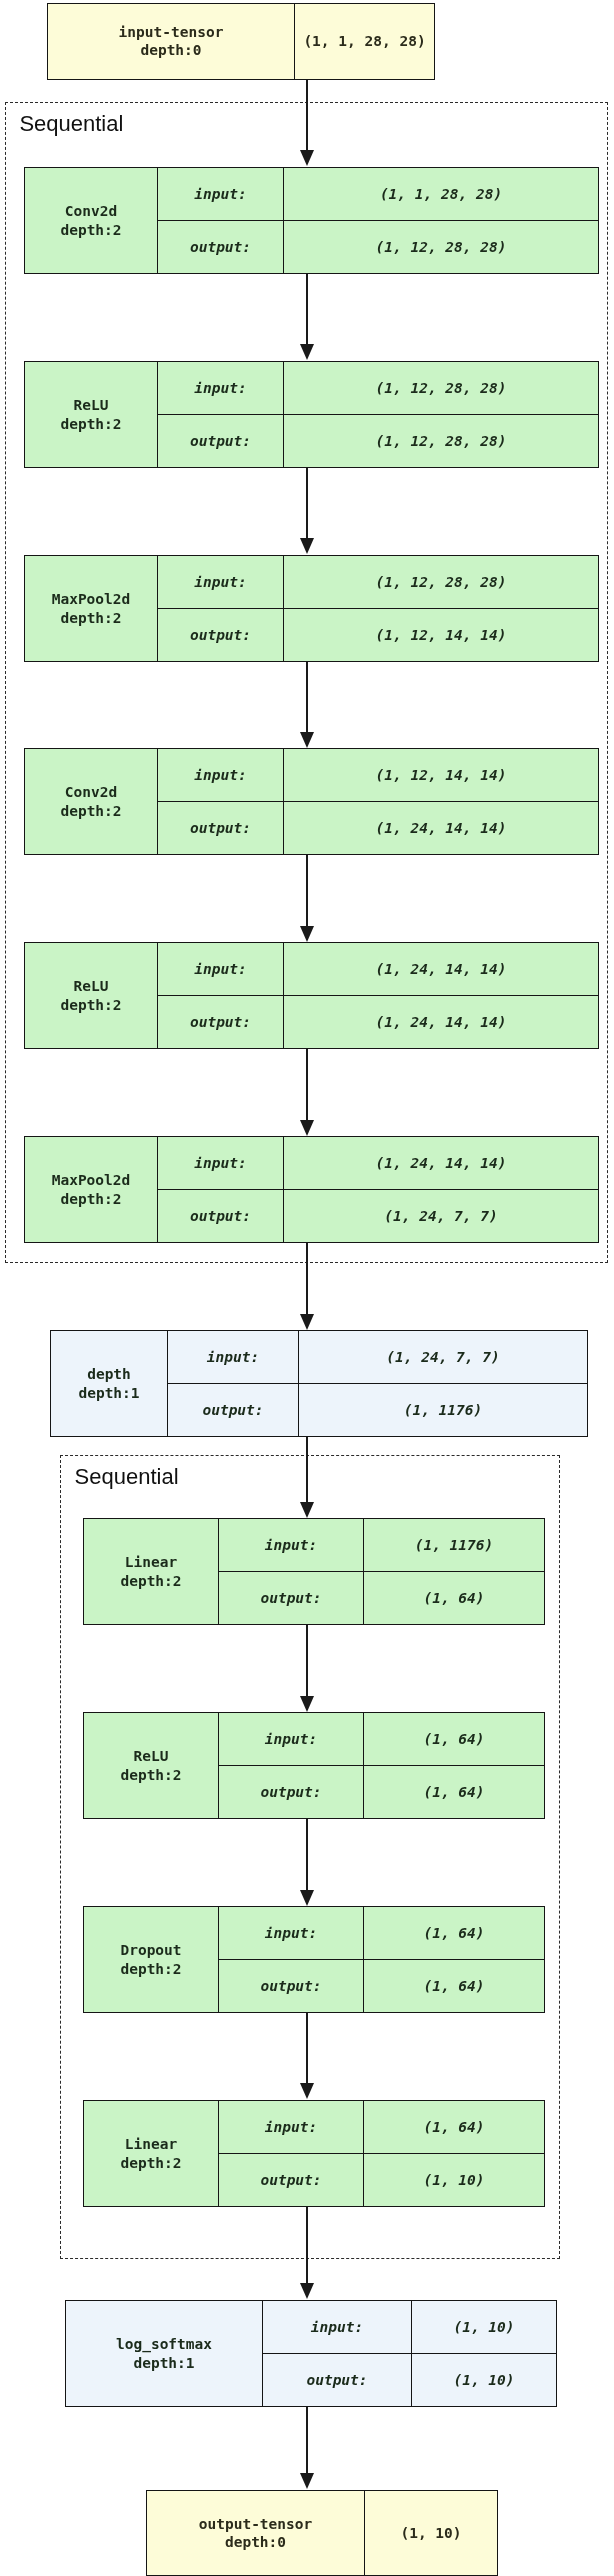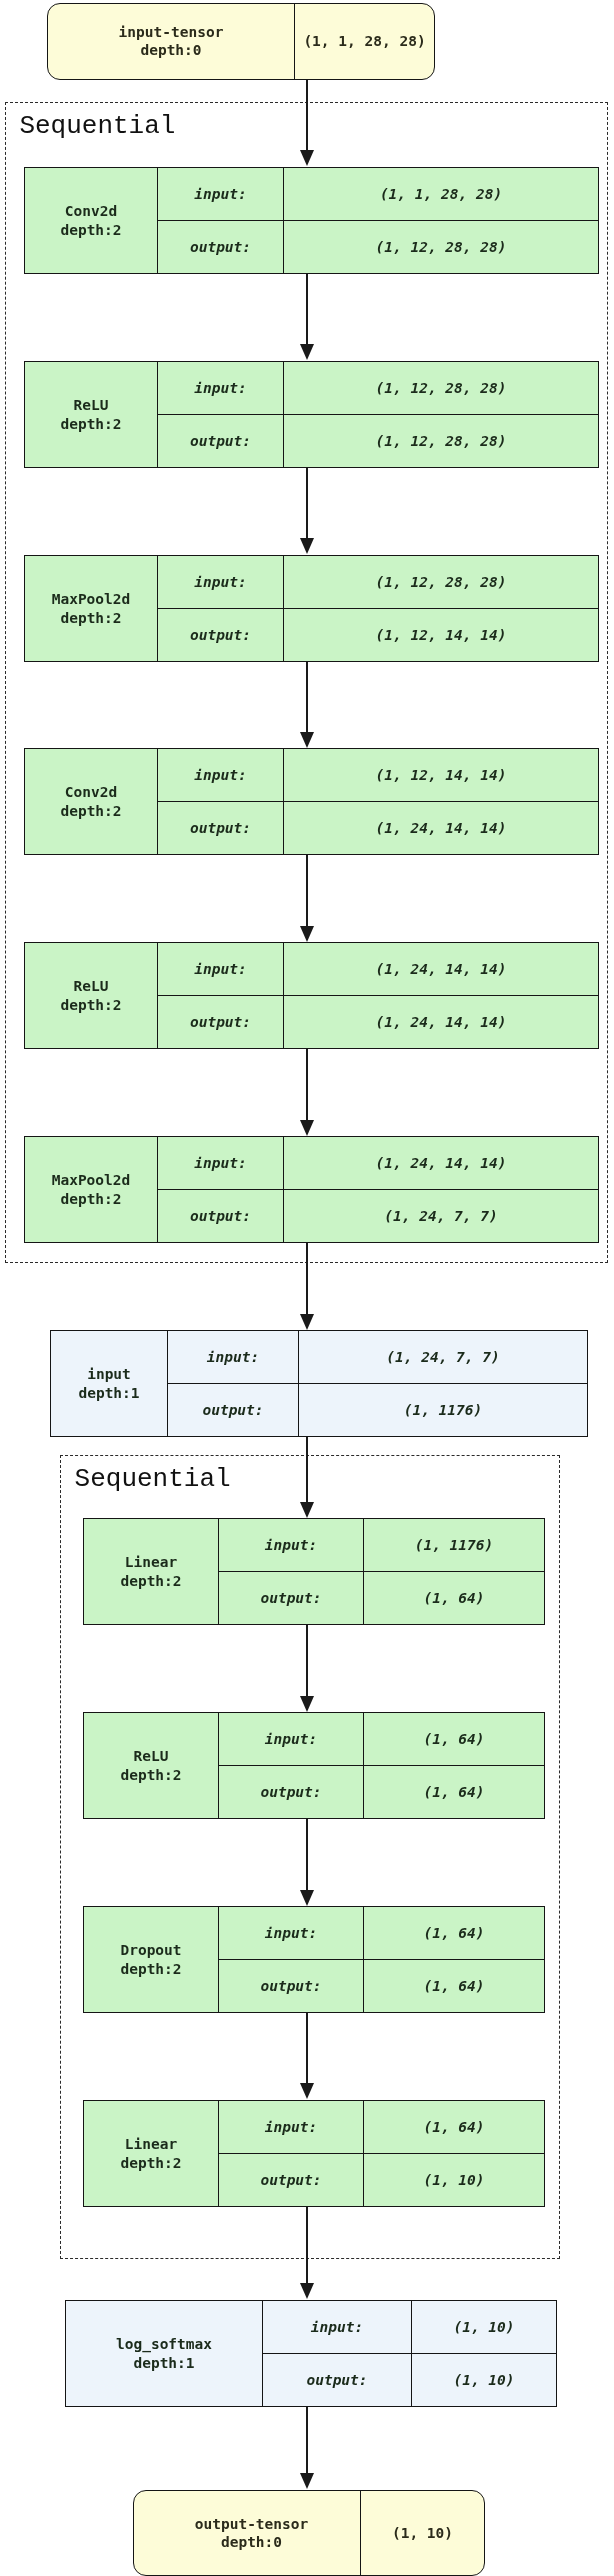--- a/index.html
+++ b/index.html
@@ -12,38 +12,38 @@
   }
   .container-box {
     position:absolute;
     border:1.9px dashed #2a2a2a;
     background:transparent;
     box-sizing:border-box;
   }
   .container-label {
     position:absolute;
     top:7.8px; left:13.6px;
-    font-family:Liberation Mono, monospace;
-    font-size:26px;
+    font-family:Liberation Sans, sans-serif;
+    font-size:22px;
     color:#111111;
     white-space:nowrap;
   }
   .node {
     position:absolute;
     box-sizing:border-box;
     border:1.9px solid #151515;
     display:grid;
     grid-template-columns:var(--c1) 1fr;
     color:#1b2b1b;
     font-weight:bold;
     font-size:14.5px;
   }
   .node.module   { background:var(--green); }
   .node.function { background:var(--blue);  }
-  .node.tensor   { background:var(--yellow); color:#2b2b1b;border-radius:13px; }
+  .node.tensor   { background:var(--yellow); color:#2b2b1b; }
   .name-cell {
     border-right:1.9px solid #151515;
     display:flex; flex-direction:column;
     align-items:center; justify-content:center;
     line-height:1.25;
     box-sizing:border-box;
   }
   .shape-cell {
     display:flex; align-items:center; justify-content:center;
     white-space:nowrap;
@@ -218,21 +218,21 @@
       </div>
       <div class="io-row">
         <div class="io-label">output:</div>
         <div class="io-shape">(1, 24, 7, 7)</div>
       </div>
     </div>
   </div>
 
   <div class="node function" style="left:50px; top:1330px; width:538px; height:107px; --c1:117px; --c2:131px;">
     <div class="name-cell">
-      <span>input</span>
+      <span>depth</span>
       <span>depth:1</span>
     </div>
     <div class="io">
       <div class="io-row first">
         <div class="io-label">input:</div>
         <div class="io-shape">(1, 24, 7, 7)</div>
       </div>
       <div class="io-row">
         <div class="io-label">output:</div>
         <div class="io-shape">(1, 1176)</div>
@@ -318,21 +318,21 @@
         <div class="io-label">input:</div>
         <div class="io-shape">(1, 10)</div>
       </div>
       <div class="io-row">
         <div class="io-label">output:</div>
         <div class="io-shape">(1, 10)</div>
       </div>
     </div>
   </div>
 
-  <div class="node tensor" style="left:133px; top:2490px; width:352px; height:86px;padding-left:9px; --c1:218px;">
+  <div class="node tensor" style="left:146px; top:2490px; width:352px; height:86px; --c1:218px;">
     <div class="name-cell">
       <span>output-tensor</span>
       <span>depth:0</span>
     </div>
     <div class="shape-cell">(1, 10)</div>
   </div>
 
 </div>
 
 

